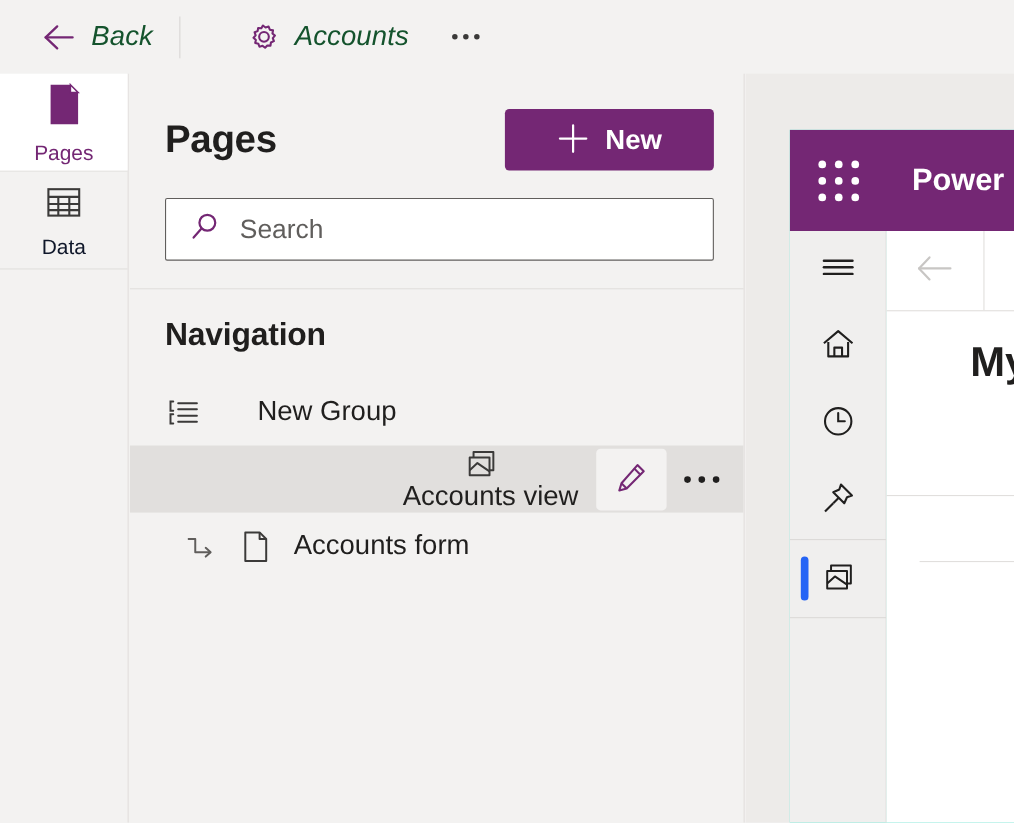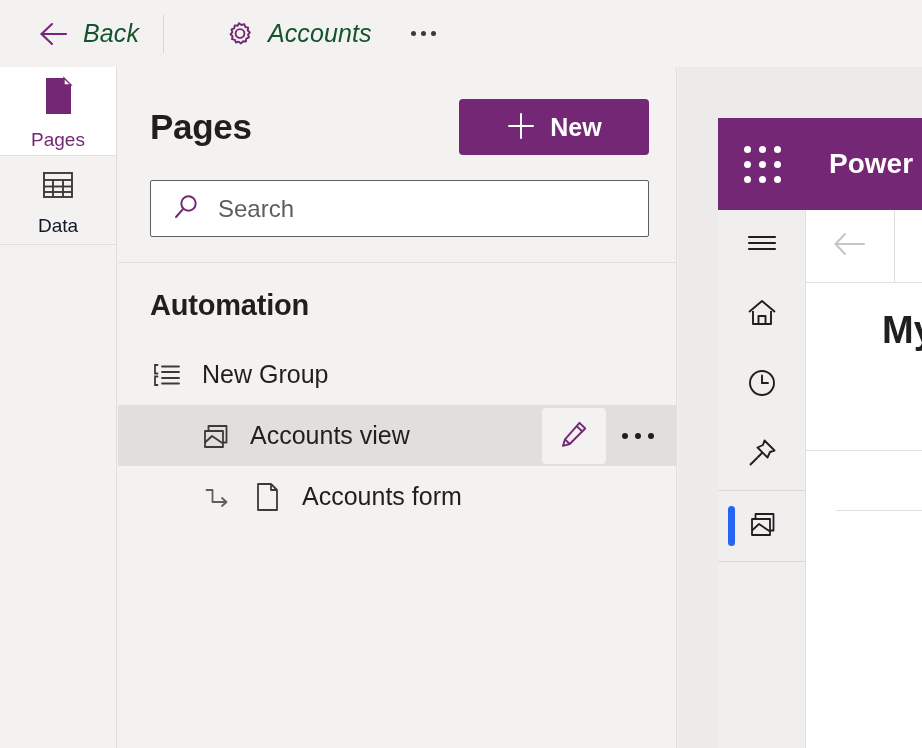--- a/index.html
+++ b/index.html
@@ -190,23 +190,23 @@
   .tree { margin-top: 22px; }
   .tree-row {
     position: relative;
     display: flex;
     align-items: center;
     height: 61px;
     cursor: pointer;
     user-select: none;
   }
   .tree-row.selected { background: #e1dfdd; }
-  .tree-indent-1 { padding-left: 32px; }
-  .tree-indent-2 { padding-left: 80px; }
-  .tree-indent-3 { padding-left: 82px; }
+  .tree-indent-1 { padding-left: 32px; gap: 32px; }
+  .tree-indent-2 { padding-left: 80px; flex-direction: column; }
+  .tree-indent-3 { padding-left: 47px; }
   .tree-icon {
     display: flex;
     align-items: center;
     justify-content: center;
     width: 34px;
     flex: none;
   }
   .tree-label {
     font-size: 25px;
     color: #201f1e;
@@ -475,21 +475,21 @@
             <circle cx="17.5" cy="11.5" r="7.2" fill="none" stroke="#742774" stroke-width="2"></circle>
             <line x1="12.2" y1="16.8" x2="5" y2="25" stroke="#742774" stroke-width="2" stroke-linecap="round"></line>
           </svg>
         </span>
         <input class="search-input" type="text" placeholder="Search" style="">
       </div>
     </div>
 
     <div class="panel-divider"></div>
 
-    <div class="section-title">Automation</div>
+    <div class="section-title">Navigation</div>
 
     <div class="tree">
 
       <div class="tree-row tree-indent-1">
         <span class="tree-icon">
           <svg width="32" height="30" viewBox="0 0 32 30">
             <g fill="none" stroke="#3b3a39" stroke-width="1.8" stroke-linecap="round">
               <path d="M6.5 5 H4 V13.5 H6.5"></path>
               <path d="M6.5 16.5 H4 V25 H6.5"></path>
               <line x1="11" y1="6.5" x2="28" y2="6.5"></line>

